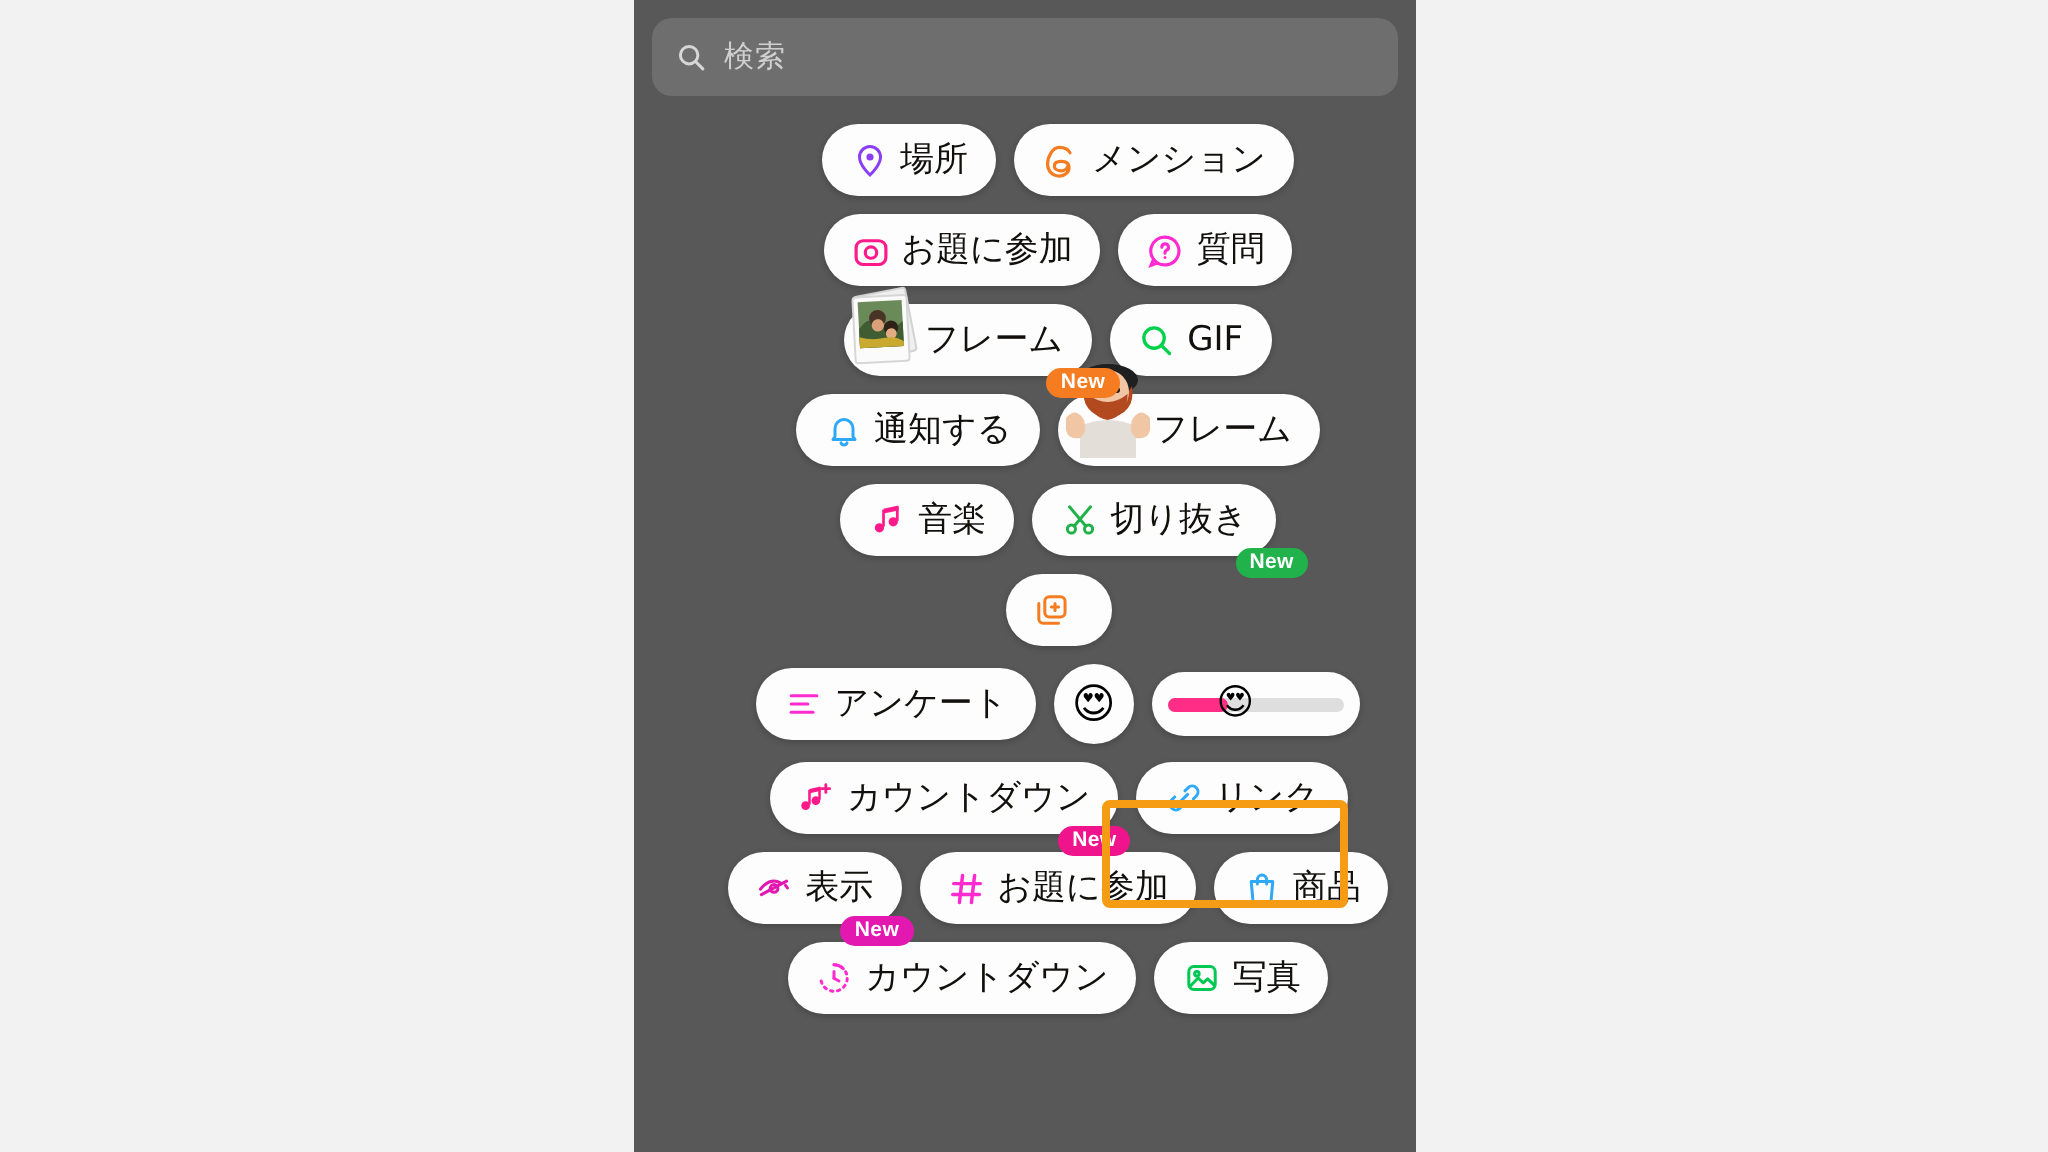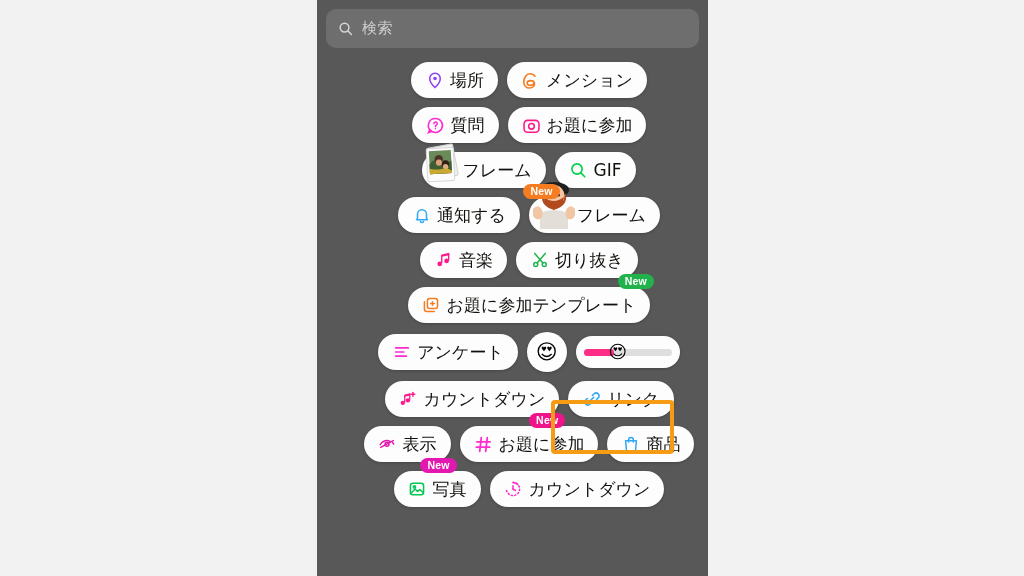--- a/index.html
+++ b/index.html
@@ -153,36 +153,36 @@
               <path d="M16.5 14.8a4.6 4.6 0 0 1-4.6 3.4c-2.6 0-4.1-1.4-4.1-3.1 0-1.9 1.8-2.9 4.3-2.9 3 0 5 1.3 5 3.9 0 3-2.6 5.4-6.2 5.4-4.3 0-7.4-3.1-7.4-7.6S6.6 3.4 11 3.4c3.3 0 5.6 1.4 6.7 3.4"></path>
             </svg>
           </span>
           <span class="lbl">メンション</span>
         </div>
       </div>
 
       <div class="row">
         <div class="pill">
           <span class="ic">
+            <svg viewBox="0 0 24 24" width="19" height="19" fill="none" stroke="#ff1a8c" stroke-width="2">
+              <rect x="2.6" y="5.5" width="18.8" height="15" rx="4.4"></rect>
+                <circle cx="12" cy="13" r="3.6"></circle>
+            </svg>
+          </span>
+          <span class="lbl">お題に参加</span>
+        </div>
+        <div class="pill">
+          <span class="ic">
             <svg viewBox="0 0 24 24" width="19" height="19" fill="none" stroke="#ff2ad0" stroke-width="2">
               <path d="M12 3.2a8.8 8.8 0 1 1-7.2 13.9L3.2 21l4-1.5A8.8 8.8 0 0 1 12 3.2z"></path>
               <path d="M10 9.6a2.1 2.1 0 1 1 2.8 2c-.5.3-.8.8-.8 1.4v.4" stroke-linecap="round"></path>
               <circle cx="12" cy="16.1" r=".95" fill="#ff2ad0" stroke="none"></circle>
             </svg>
           </span>
           <span class="lbl">質問</span>
-        </div>
-        <div class="pill">
-          <span class="ic">
-            <svg viewBox="0 0 24 24" width="19" height="19" fill="none" stroke="#ff1a8c" stroke-width="2">
-              <rect x="2.6" y="5.5" width="18.8" height="15" rx="4.4"></rect>
-                <circle cx="12" cy="13" r="3.6"></circle>
-            </svg>
-          </span>
-          <span class="lbl">お題に参加</span>
         </div>
       </div>
 
       <div class="row">
         <div class="pill" style="padding-left:40px;">
           <span class="frame-ic">
             <svg viewBox="0 0 48 48" width="48" height="48">
               <g transform="rotate(-11 24 24)">
                 <rect x="12" y="6" width="26" height="32" rx="1.5" fill="#efefef" stroke="#d3d3d3"></rect>
               </g>
@@ -271,21 +271,20 @@
       <div class="row">
         <div class="pill">
           <span class="ic">
             <svg viewBox="0 0 24 24" width="18" height="18" fill="none" stroke="#f57c20" stroke-width="2" stroke-linecap="round">
               <rect x="7.2" y="3.2" width="13.5" height="13.5" rx="3"></rect>
               <path d="M16.4 20.8H6.2a3 3 0 0 1-3-3V7.6"></path>
               <line x1="14" y1="7.6" x2="14" y2="12.4"></line>
                 <line x1="11.6" y1="10" x2="16.4" y2="10"></line>
             </svg>
           </span>
-          <span class="lbl">お題に参加テンプレート</span>
         </div>
       </div>
 
       <div class="row">
         <div class="pill">
           <span class="ic">
             <svg viewBox="0 0 24 24" width="18" height="18" stroke="#ff2ad0" stroke-width="2.1" stroke-linecap="round">
               <line x1="3.5" y1="6.5" x2="20.5" y2="6.5"></line>
               <line x1="3.5" y1="12" x2="14.5" y2="12"></line>
               <line x1="3.5" y1="17.5" x2="18" y2="17.5"></line>
@@ -363,38 +362,38 @@
               <path d="M8.9 9.4V6.5a3.1 3.1 0 0 1 6.2 0v2.9" stroke-linecap="round"></path>
             </svg>
           </span>
           <span class="lbl">商品</span>
         </div>
       </div>
 
       <div class="row">
         <div class="pill">
           <span class="ic">
-            <svg viewBox="0 0 24 24" width="18" height="18" fill="none" stroke="#00c853" stroke-width="2" stroke-linejoin="round">
-              <rect x="3.2" y="4.4" width="17.6" height="15.2" rx="3.4"></rect>
-              <path d="M4.4 17.2 9.4 12l3.4 3.2 3-2.6 4 3.8" stroke-linecap="round"></path>
-              <circle cx="8.6" cy="9.2" r="1.5"></circle>
-            </svg>
-          </span>
-          <span class="lbl">写真</span>
-        </div>
-        <div class="pill">
-          <span class="ic">
             <svg viewBox="0 0 24 24" width="18" height="18" fill="none" stroke="#ff2ad0" stroke-width="2" stroke-linecap="round">
               <path d="M12 3.2a8.8 8.8 0 1 1-8.8 8.8" stroke-dasharray="1.6 3.1"></path>
               <path d="M12 3.2a8.8 8.8 0 0 1 6.2 2.6"></path>
               <line x1="12" y1="7.6" x2="12" y2="12.2"></line>
                 <line x1="12" y1="12.2" x2="15.3" y2="14"></line>
             </svg>
           </span>
           <span class="lbl">カウントダウン</span>
         </div>
+        <div class="pill">
+          <span class="ic">
+            <svg viewBox="0 0 24 24" width="18" height="18" fill="none" stroke="#00c853" stroke-width="2" stroke-linejoin="round">
+              <rect x="3.2" y="4.4" width="17.6" height="15.2" rx="3.4"></rect>
+              <path d="M4.4 17.2 9.4 12l3.4 3.2 3-2.6 4 3.8" stroke-linecap="round"></path>
+              <circle cx="8.6" cy="9.2" r="1.5"></circle>
+            </svg>
+          </span>
+          <span class="lbl">写真</span>
+        </div>
       </div>
 
     </div>
 
     <div class="highlight" id="link-highlight" style="left: 233.5px; top: 400px; width: 123.203px; height: 54px;"></div>
   </div>
 </div>
 
 </body></html>

